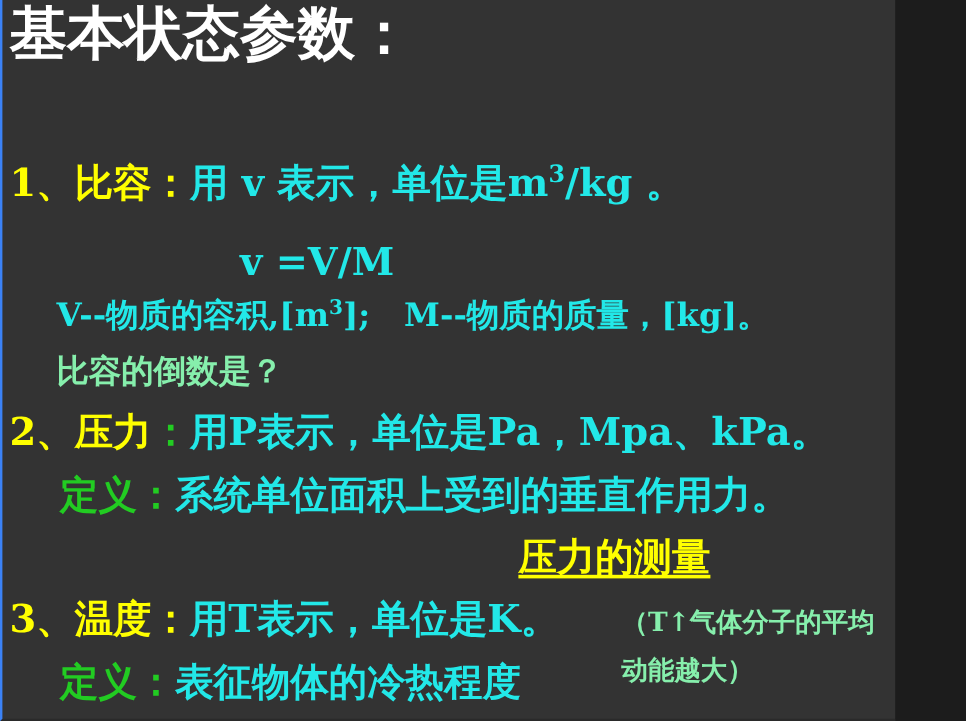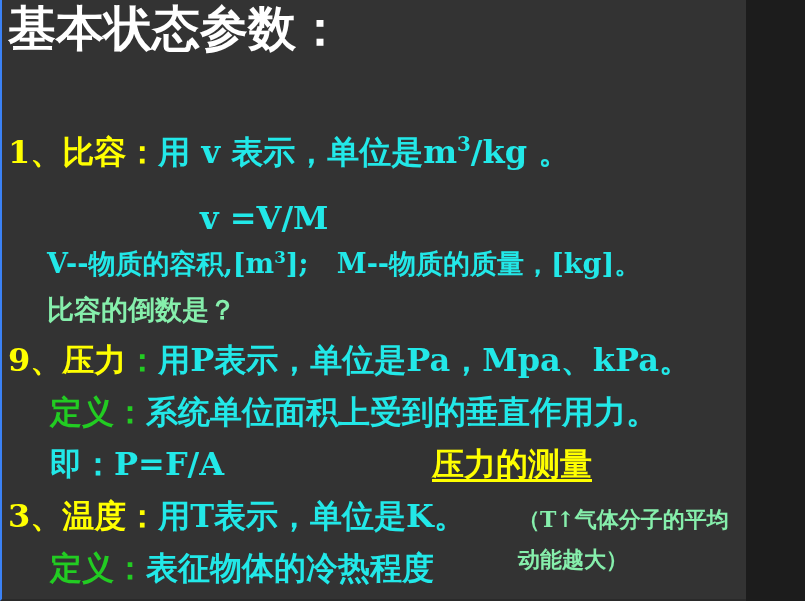--- a/index.html
+++ b/index.html
@@ -81,25 +81,24 @@
 
   <div class="ln body-line" id="l1"><span class="yellow">1、比容：</span><span class="cyan">用 v 表示，单位是m</span><sup class="cyan">3</sup><span class="cyan">/kg 。</span></div>
 
 
   <div class="ln body-line cyan" id="l3">v =V/M</div>
 
   <div class="ln body-line" id="l4"><span class="cyan">V--物质的容积,[m</span><sup class="cyan">3</sup><span class="cyan">];   M--物质的质量，[kg]。</span></div>
 
   <div class="ln body-line orange" id="l5">比容的倒数是？</div>
 
-  <div class="ln body-line" id="l6"><span class="yellow">9、压力</span><span class="green">：</span><span class="cyan">用P表示，单位是Pa，Mpa、kPa。</span></div>
+  <div class="ln body-line" id="l6"><span class="yellow">2、压力</span><span class="green">：</span><span class="cyan">用P表示，单位是Pa，Mpa、kPa。</span></div>
 
   <div class="ln body-line" id="l7"><span class="green">定义：</span><span class="cyan">系统单位面积上受到的垂直作用力。</span></div>
 
-  <div class="ln body-line cyan" id="l8">即：P=F/A</div>
 
   <div class="ln body-line link" id="l9">压力的测量</div>
 
   <div class="ln body-line" id="l10"><span class="yellow">3、温度：</span><span class="cyan">用T表示，单位是K。</span></div>
 
   <div class="ln small-note orange" id="l11">（T↑气体分子的平均</div>
   <div class="ln small-note orange" id="l12">动能越大）</div>
 
   <div class="ln body-line" id="l13"><span class="green">定义：</span><span class="cyan">表征物体的冷热程度</span></div>
 

